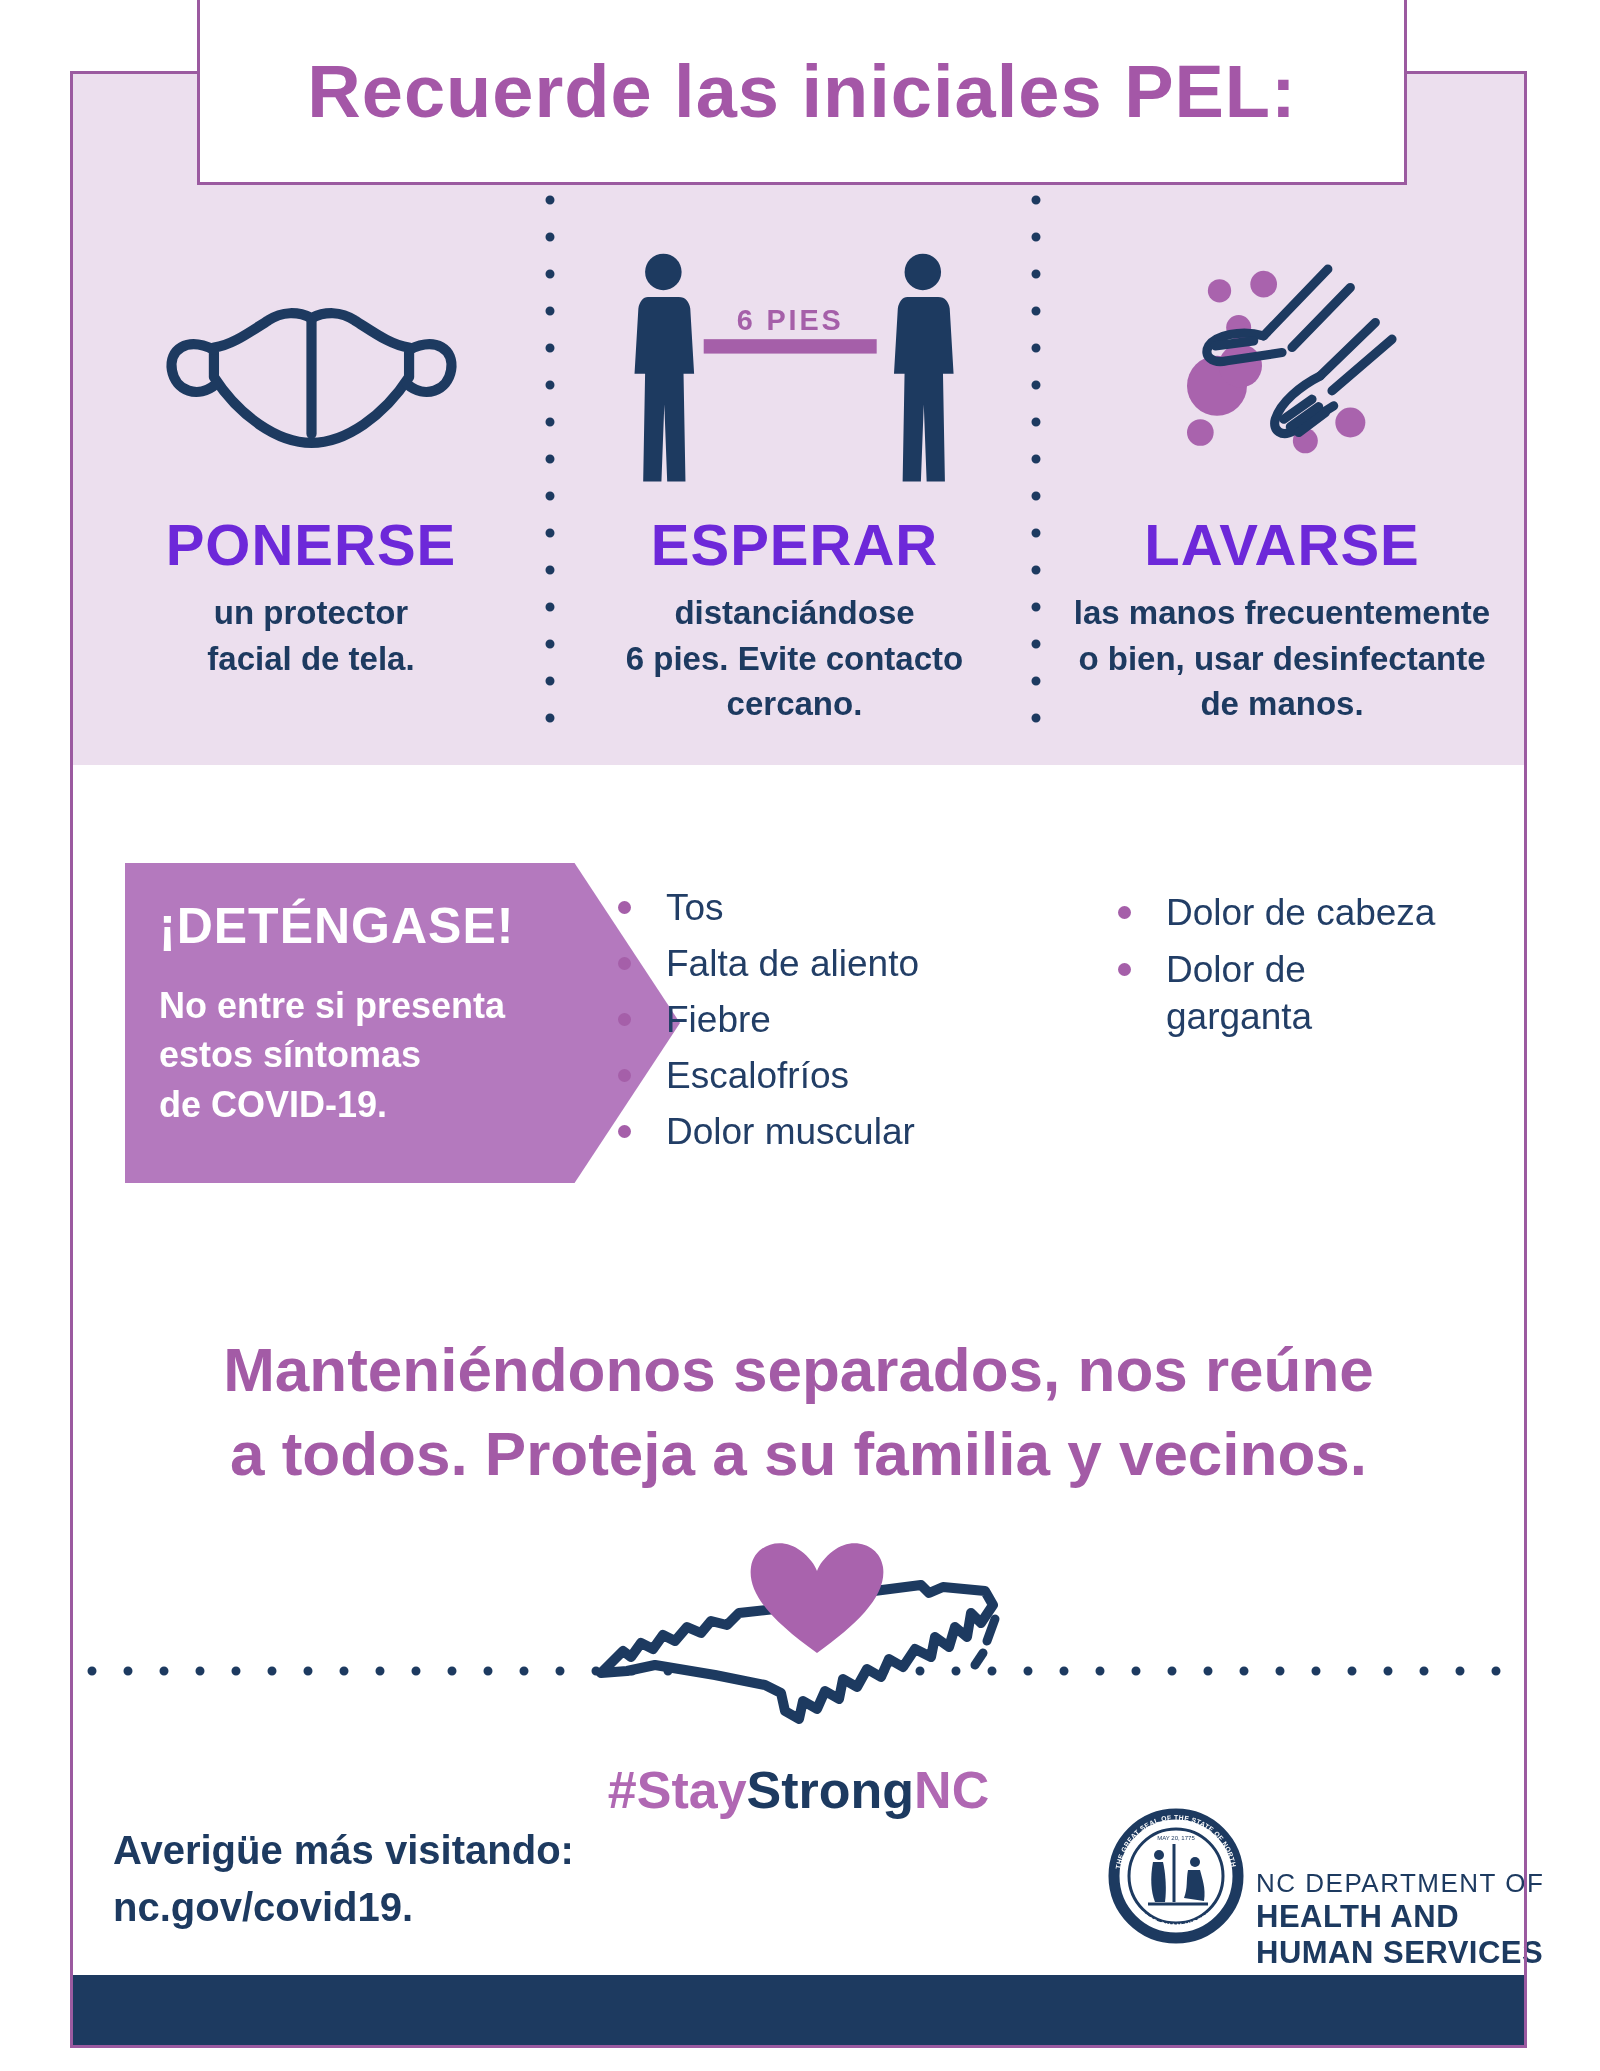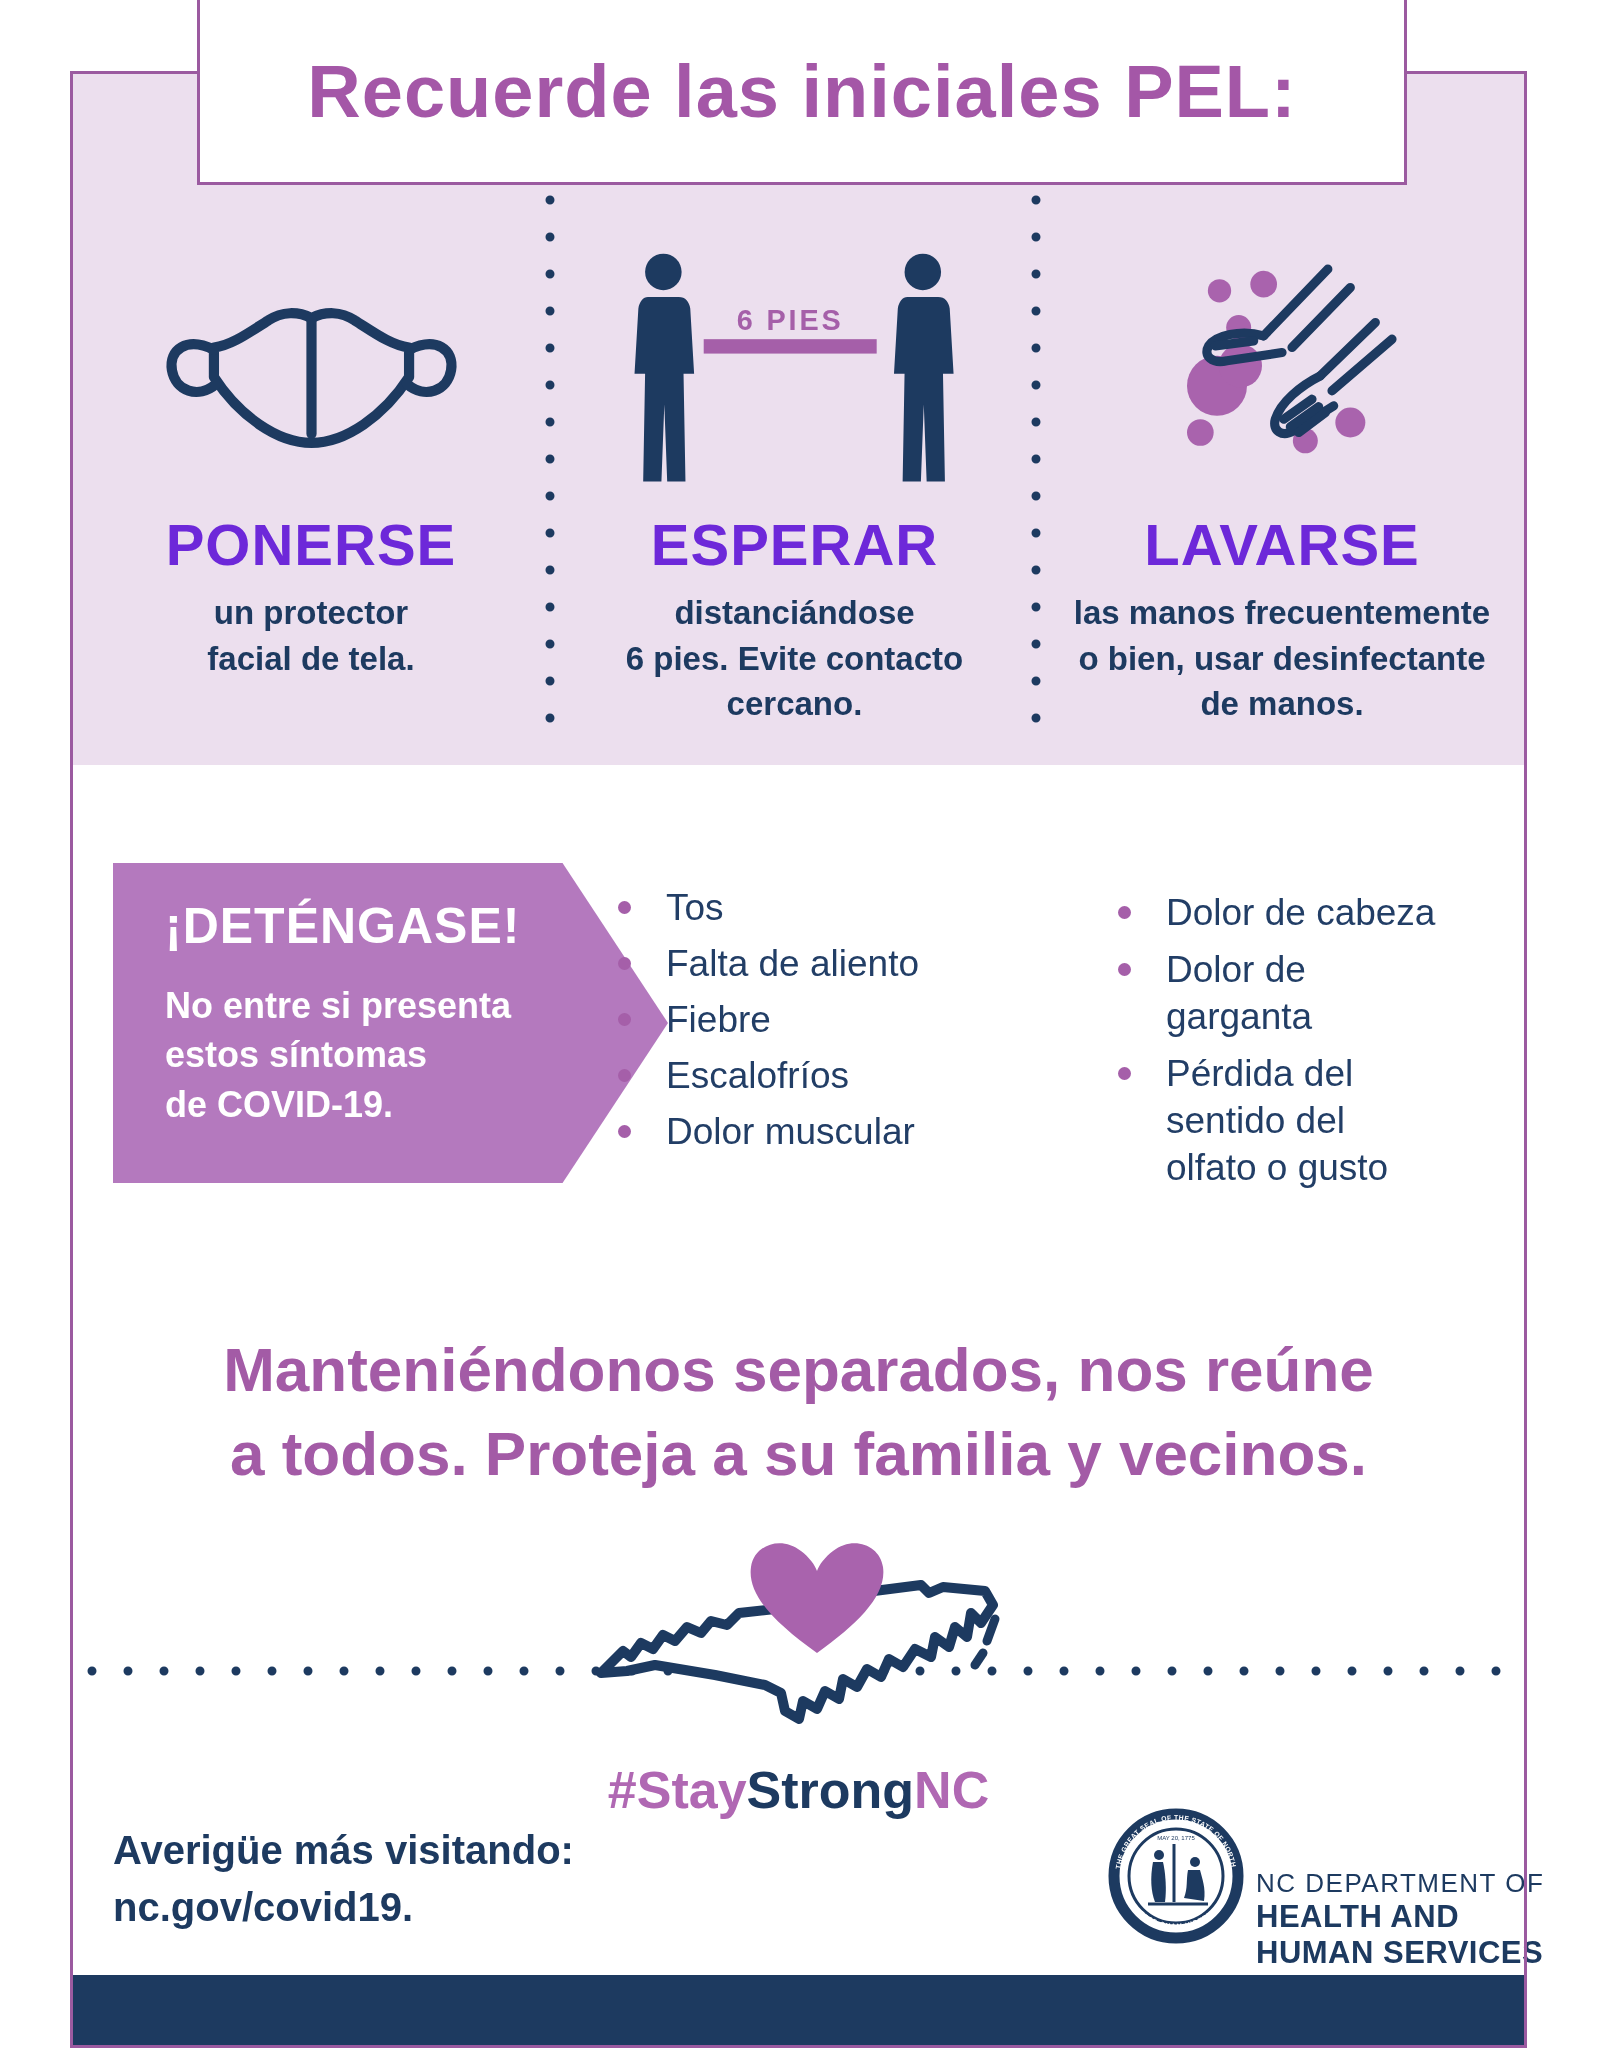--- a/index.html
+++ b/index.html
@@ -18,23 +18,23 @@
   
   .cols{left:73px;top:235px;width:1451px;height:560px;}
   .col{position:absolute;top:0;display:flex;flex-direction:column;align-items:center;text-align:center;}
   .col1{left:0;width:476px;} .col2{left:480px;width:483px;} .col3{left:967px;width:484px;}
   .icon-box{height:265px;display:flex;align-items:center;justify-content:center;}
   .col-heading{margin-top:16px;font-size:58px;font-weight:bold;color:#6d28d9;letter-spacing:1px;line-height:1;}
   .col-sub{margin-top:16px;font-size:33px;font-weight:bold;color:#1d3a60;line-height:1.38;}
   .vdiv{position:absolute;top:192px;width:10px;height:560px;z-index:2;}
 
   
-  .stop{left:113px;top:863px;width:555px;height:320px;background:#b479be;
+  .stop{left:125px;top:863px;width:555px;height:320px;background:#b479be;
         clip-path:polygon(0 0,81% 0,100% 50%,81% 100%,0 100%);
-        box-sizing:border-box;padding:34px 0 0 52px;color:#ffffff;}
+        box-sizing:border-box;padding:34px 0 0 34px;color:#ffffff;}
   .stop-heading{font-size:50px;font-weight:bold;letter-spacing:1px;margin:0 0 26px 0;}
   .stop-body{font-size:36px;font-weight:bold;line-height:1.37;}
 
   
   .symptoms{list-style:none;margin:0;padding:0;font-size:37px;font-weight:400;color:#223e66;}
   .symptoms li{position:relative;padding-left:50px;line-height:47px;margin-bottom:9px;}
   .symptoms li::before{content:"";position:absolute;left:2px;top:17px;width:13px;height:13px;
                        border-radius:50%;background:#a55fa9;}
   .sym1{left:616px;top:884px;width:470px;}
   .sym2{left:1116px;top:889px;width:360px;}
@@ -155,23 +155,20 @@
     <li>Tos</li>
     <li>Falta de aliento</li>
     <li>Fiebre</li>
     <li>Escalofríos</li>
     <li>Dolor muscular</li>
   </ul>
   <ul class="abs symptoms sym2">
     <li class="pre">Dolor de cabeza</li>
     <li class="pre">Dolor de
 garganta</li>
-    <li class="pre">Pérdida del
-sentido del
-olfato o gusto</li>
   </ul>
 
   <div class="abs message pre">Manteniéndonos separados, nos reúne
 a todos. Proteja a su familia y vecinos.</div>
 
   <svg class="abs" style="left:85px;top:1664px" width="1430" height="14" viewBox="0 0 1430 14">
     <line class="stroke" x1="7" y1="7" x2="1423" y2="7" stroke-width="9" stroke-dasharray="0,36"></line>
   </svg>
 
   <svg class="abs" style="left:595px;top:1523px" width="410" height="235" viewBox="0 0 410 235">

